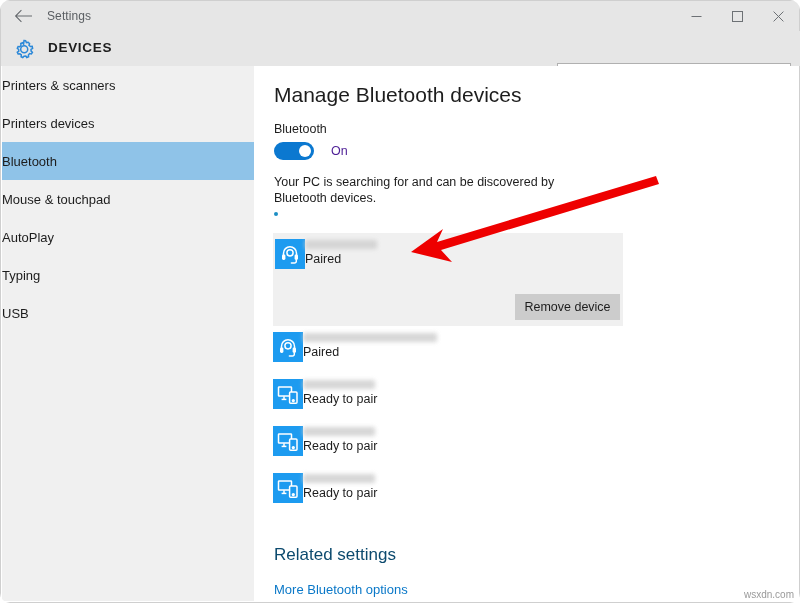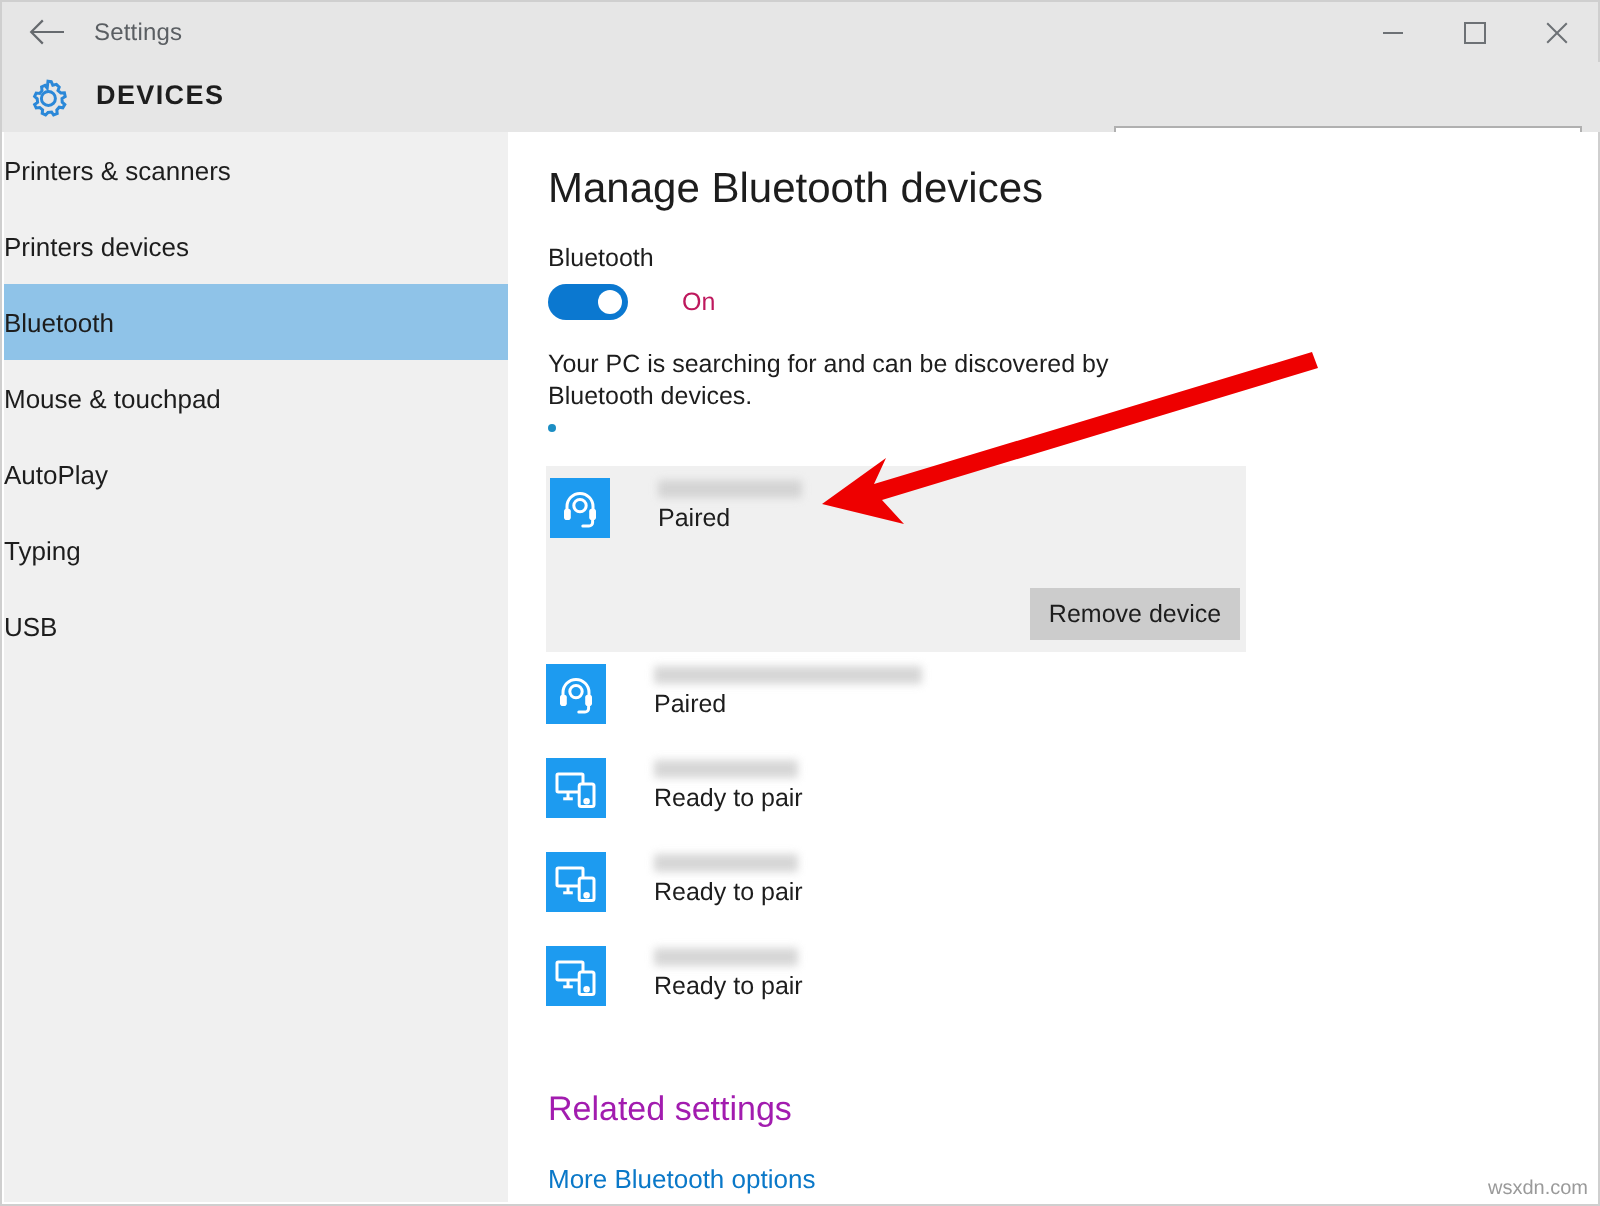--- a/index.html
+++ b/index.html
@@ -11,20 +11,21 @@
     font-family: "Liberation Sans", sans-serif;
     -webkit-font-smoothing: antialiased;
   }
 
   #screen {
     position: relative;
     width: 800px;
     height: 603px;
     overflow: hidden;
     background: #ffffff;
+    border-radius: 10px;
   }
 
   
   .window {
     position: absolute;
     left: 0; top: 0;
     width: 800px;
     height: 603px;
     box-sizing: border-box;
     border: 1px solid #cfcfcf;
@@ -195,23 +196,23 @@
   .toggle .knob {
     position: absolute;
     right: 3px;
     top: 3px;
     width: 12px;
     height: 12px;
     border-radius: 50%;
     background: #ffffff;
   }
   .toggle-state {
-    margin-left: 27px;
+    margin-left: 17px;
     font-size: 12.5px;
-    color: #be185d;
+    color: #4c1d95;
   }
 
   .search-msg {
     position: absolute;
     left: 20px;
     top: 108px;
     width: 320px;
     font-size: 12.5px;
     line-height: 16px;
     color: #1d1d1d;
@@ -255,21 +256,21 @@
     width: 30px;
     height: 30px;
     background: #1d9bf0;
     flex: 0 0 30px;
     color: #ffffff;
     display: block;
   }
   .dev-icon svg { display: block; }
 
   .dev-text {
-    margin-left: 24px;
+    margin-left: 0;
     padding-top: 1px;
   }
   .dev-name {
     width: 72px;
     height: 9px;
     background: #cfcfcf;
     border-radius: 1px;
     filter: blur(2px);
     opacity: .85;
   }
@@ -297,21 +298,21 @@
     justify-content: center;
     box-sizing: border-box;
   }
 
   
   .related-title {
     position: absolute;
     left: 20px;
     top: 479px;
     font-size: 17px;
-    color: #a21caf;
+    color: #0c4a6e;
   }
   .related-link {
     position: absolute;
     left: 20px;
     top: 516px;
     font-size: 13px;
     color: #0a78c8;
     text-decoration: none;
   }
 

